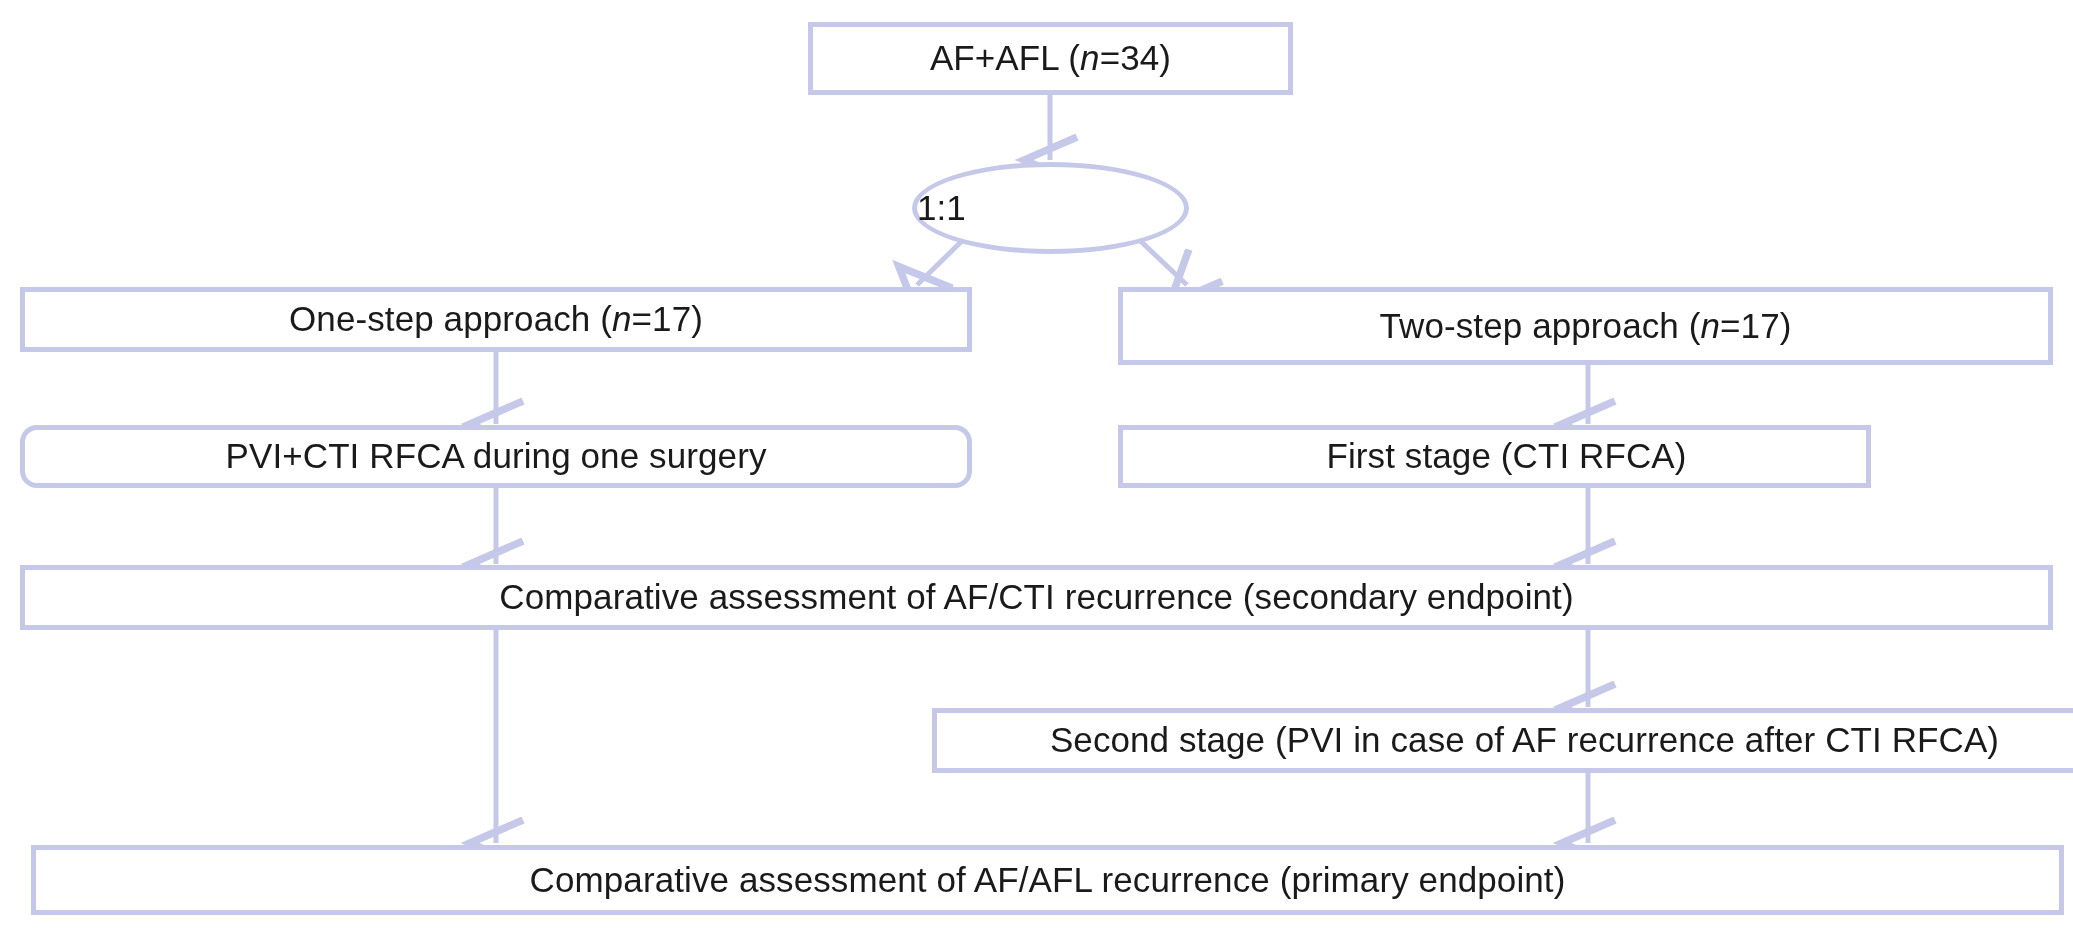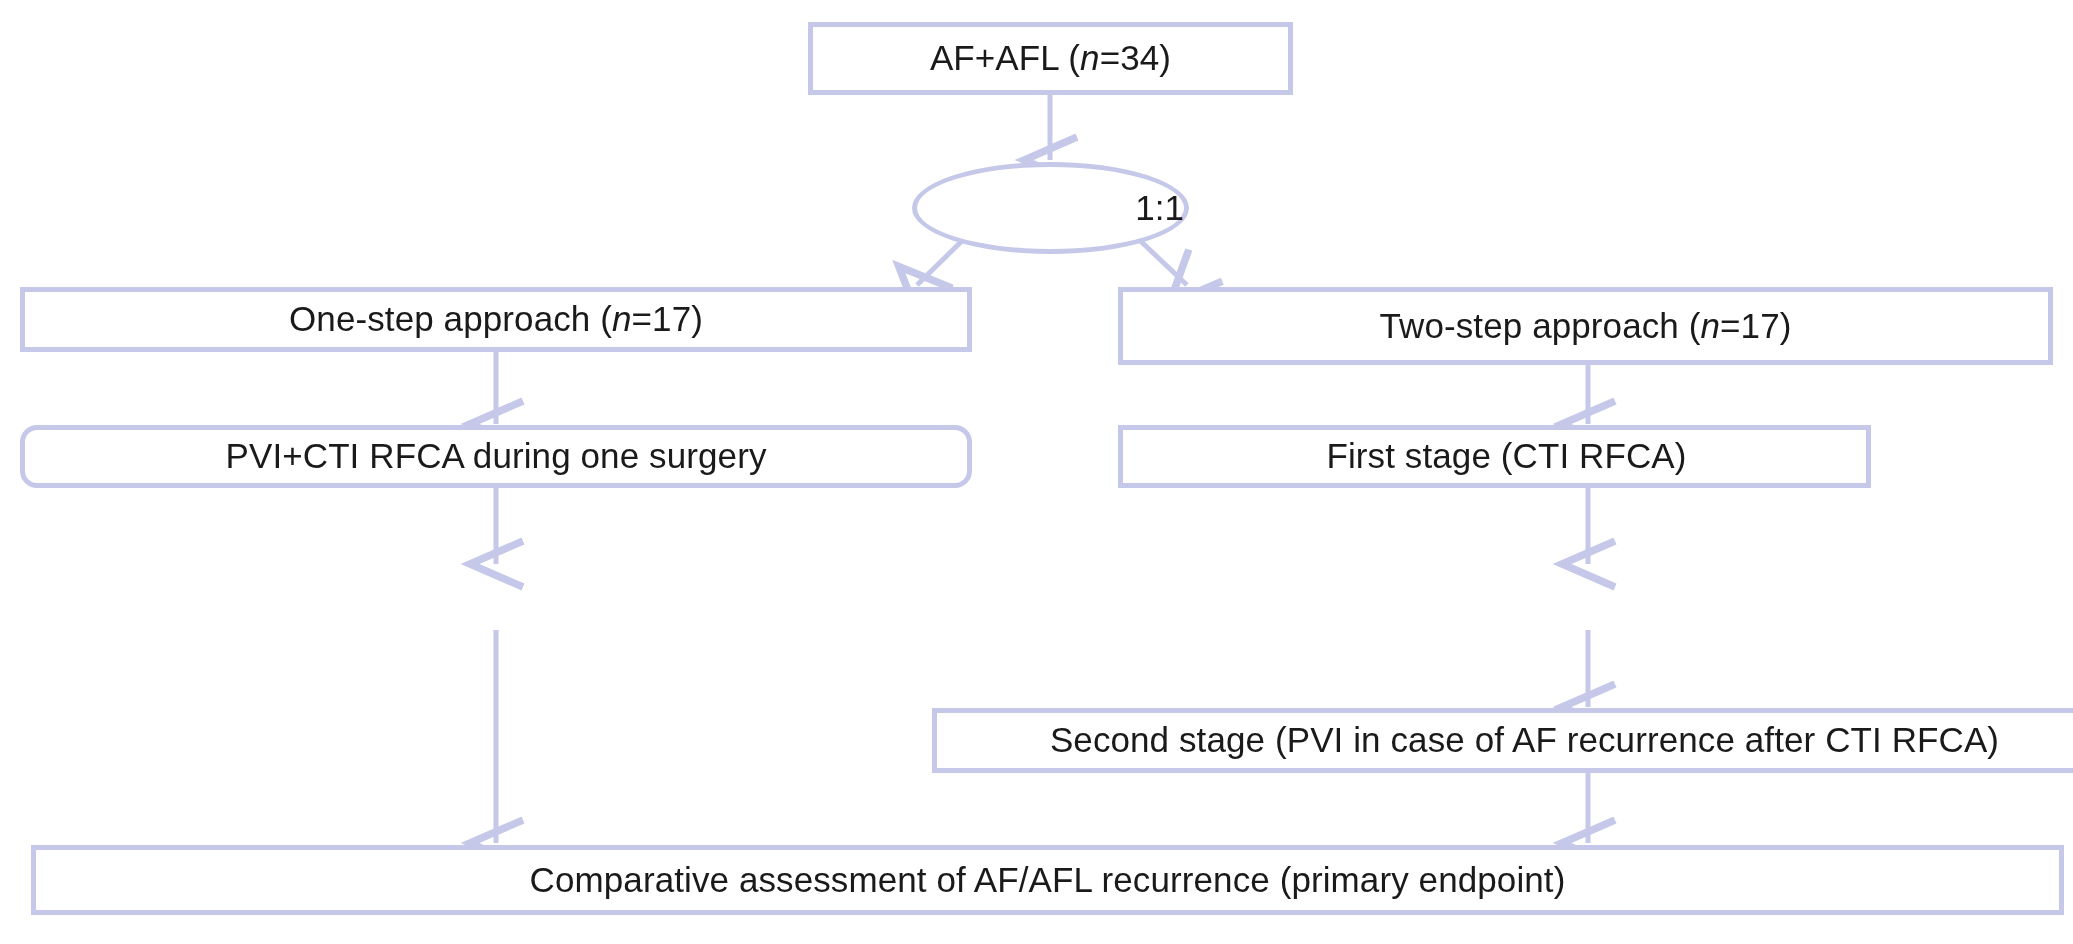--- a/index.html
+++ b/index.html
@@ -40,21 +40,21 @@
     font-style: italic;
   }
   .ellipse-node {
     position: absolute;
     box-sizing: border-box;
     background: #ffffff;
     border: 5px solid #c5c8e8;
     border-radius: 50%;
     display: flex;
     align-items: center;
-    justify-content: flex-end;
+    justify-content: flex-start;
     z-index: 4;
   }
   .ellipse-node .label {
     color: #1a1a1a;
     font-size: 35px;
     white-space: nowrap;
   }
   svg.edges {
     position: absolute;
     left: 0;
@@ -135,20 +135,23 @@
   </div>
 
   <div class="node" style="left:20px; top:425px; width:952px; height:63px;border-radius:17px;">
     <span class="label">PVI+CTI RFCA during one surgery</span>
   </div>
 
   <div class="node" style="left:1118px; top:425px; width:753px; height:63px;padding-left:24px;">
     <span class="label">First stage (CTI RFCA)</span>
   </div>
 
+  <div class="node" style="left:20px; top:565px; width:2033px; height:65px;">
+    <span class="label">Comparative assessment of AF/CTI recurrence (secondary endpoint)</span>
+  </div>
 
   <div class="node" style="left:932px; top:708px; width:1185px; height:65px;">
     <span class="label">Second stage (PVI in case of AF recurrence after CTI RFCA)</span>
   </div>
 
   <div class="node" style="left:31px; top:845px; width:2033px; height:70px;">
     <span class="label">Comparative assessment of AF/AFL recurrence (primary endpoint)</span>
   </div>
 
 </div>

